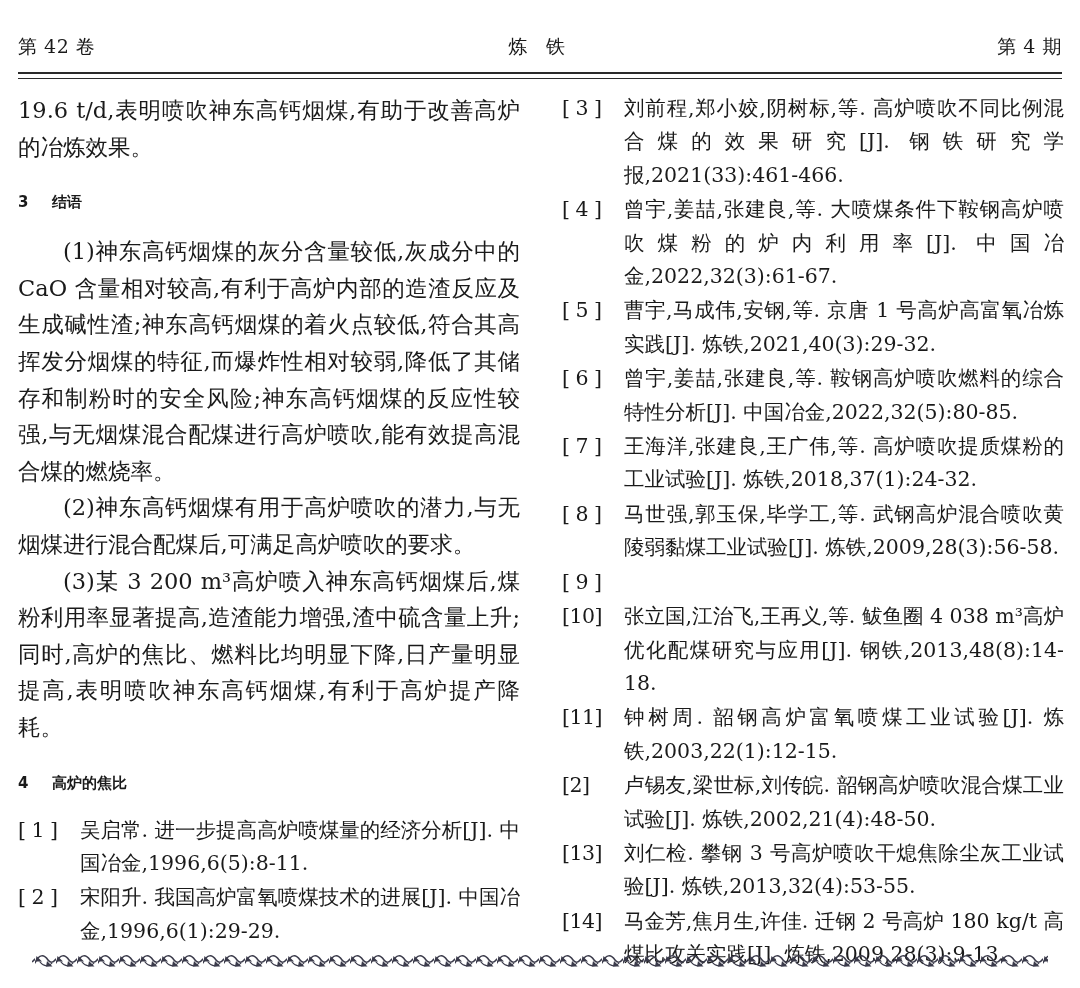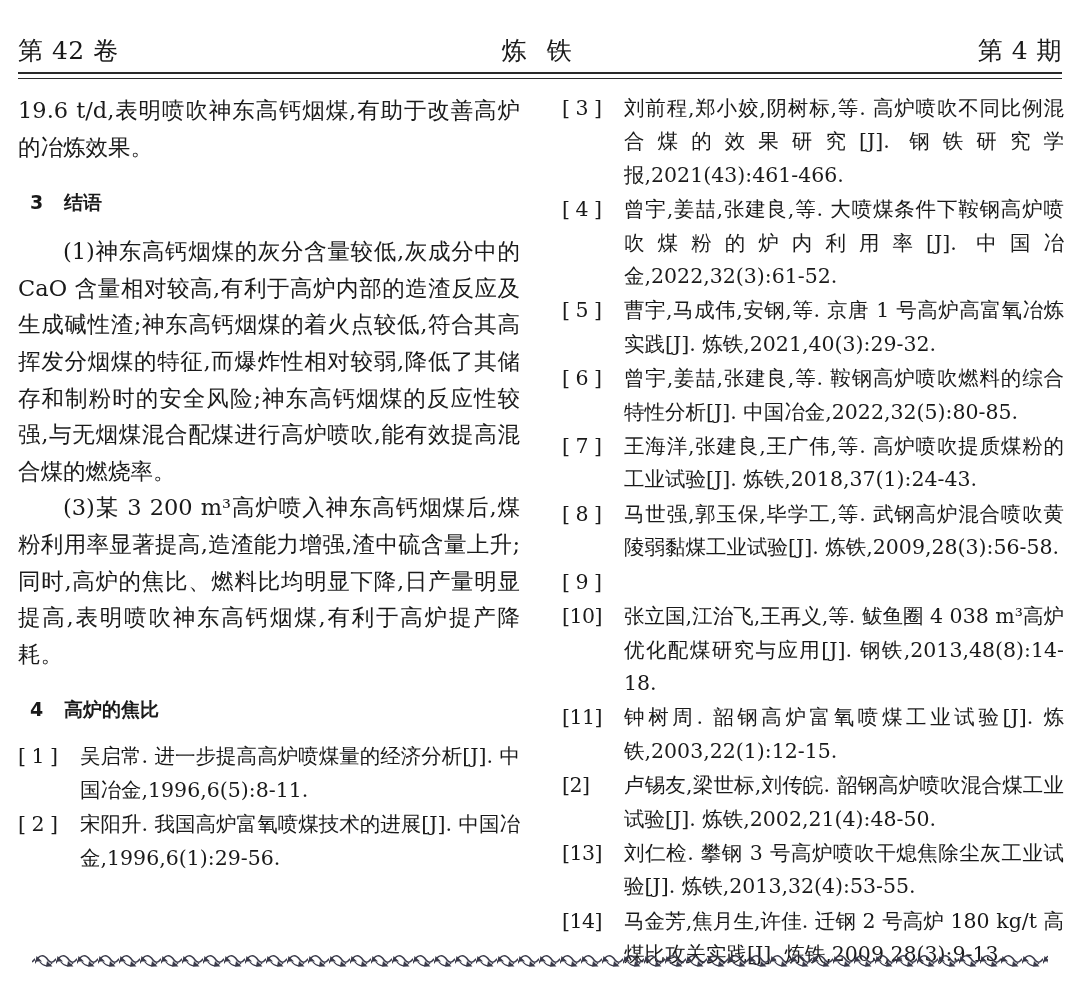--- a/index.html
+++ b/index.html
@@ -26,21 +26,21 @@
   
   .running-head {
     position: absolute;
     top: 34px;
     left: 18px;
     right: 18px;
     height: 32px;
     display: flex;
     align-items: flex-start;
     justify-content: space-between;
-    font-size: 25px;
+    font-size: 19px;
     letter-spacing: 0.5px;
     color: #1a1a1a;
   }
   .running-head .rh-center {
     position: absolute;
     left: 50%;
     transform: translateX(-50%);
     letter-spacing: 7px;
     white-space: nowrap;
     font-family: Liberation Serif, serif;
@@ -76,24 +76,24 @@
     font-size: 22.5px;
     line-height: 36.6px;
     text-align: justify;
     text-justify: inter-ideograph;
     margin: 0;
     letter-spacing: 0px;
   }
   .body-text.indent { text-indent: 2em; }
 
   .section-head {
-    font-size: 19px;
+    font-size: 15px;
     font-weight: bold;
     font-family: "DejaVu Sans", "Liberation Sans", sans-serif;
-    margin: 22px 0 16px 12px;
+    margin: 22px 0 16px 0;
     line-height: 30px;
   }
   .section-head .sec-num {
     display: inline-block;
     min-width: 34px;
   }
 
   
   .ref-list {
     margin: 0;
@@ -147,59 +147,60 @@
 
     <div class="col">
 
       <p class="body-text">19.6 t/d,表明喷吹神东高钙烟煤,有助于改善高炉的冶炼效果。</p>
 
       <h2 class="section-head">
         <span class="sec-num">3</span><span>结语</span>
       </h2>
 
       <p class="body-text indent">(1)神东高钙烟煤的灰分含量较低,灰成分中的 CaO 含量相对较高,有利于高炉内部的造渣反应及生成碱性渣;神东高钙烟煤的着火点较低,符合其高挥发分烟煤的特征,而爆炸性相对较弱,降低了其储存和制粉时的安全风险;神东高钙烟煤的反应性较强,与无烟煤混合配煤进行高炉喷吹,能有效提高混合煤的燃烧率。</p>
+      <p class="body-text indent">(2)神东高钙烟煤有用于高炉喷吹的潜力,与无烟煤进行混合配煤后,可满足高炉喷吹的要求。</p>
       <p class="body-text indent">(3)某 3 200 m³高炉喷入神东高钙烟煤后,煤粉利用率显著提高,造渣能力增强,渣中硫含量上升;同时,高炉的焦比、燃料比均明显下降,日产量明显提高,表明喷吹神东高钙烟煤,有利于高炉提产降耗。</p>
 
       <h2 class="section-head">
         <span class="sec-num">4</span><span>高炉的焦比</span>
       </h2>
 
       <ul class="ref-list">
         <li class="ref-item">
           <span class="ref-num">[ 1 ]</span>
           <span class="ref-body">吴启常. 进一步提高高炉喷煤量的经济分析[J]. 中国冶金,1996,6(5):8-11.</span>
         </li>
         <li class="ref-item">
           <span class="ref-num">[ 2 ]</span>
-          <span class="ref-body">宋阳升. 我国高炉富氧喷煤技术的进展[J]. 中国冶金,1996,6(1):29-56.</span>
+          <span class="ref-body">宋阳升. 我国高炉富氧喷煤技术的进展[J]. 中国冶金,1996,6(1):29-29.</span>
         </li>
       </ul>
     </div>
 
     <div class="col">
       <ul class="ref-list">
         <li class="ref-item">
           <span class="ref-num">[ 3 ]</span>
-          <span class="ref-body">刘前程,郑小姣,阴树标,等. 高炉喷吹不同比例混合煤的效果研究[J]. 钢铁研究学报,2021(43):461-466.</span>
+          <span class="ref-body">刘前程,郑小姣,阴树标,等. 高炉喷吹不同比例混合煤的效果研究[J]. 钢铁研究学报,2021(33):461-466.</span>
         </li>
         <li class="ref-item">
           <span class="ref-num">[ 4 ]</span>
-          <span class="ref-body">曾宇,姜喆,张建良,等. 大喷煤条件下鞍钢高炉喷吹煤粉的炉内利用率[J]. 中国冶金,2022,32(3):61-52.</span>
+          <span class="ref-body">曾宇,姜喆,张建良,等. 大喷煤条件下鞍钢高炉喷吹煤粉的炉内利用率[J]. 中国冶金,2022,32(3):61-67.</span>
         </li>
         <li class="ref-item">
           <span class="ref-num">[ 5 ]</span>
           <span class="ref-body">曹宇,马成伟,安钢,等. 京唐 1 号高炉高富氧冶炼实践[J]. 炼铁,2021,40(3):29-32.</span>
         </li>
         <li class="ref-item">
           <span class="ref-num">[ 6 ]</span>
           <span class="ref-body">曾宇,姜喆,张建良,等. 鞍钢高炉喷吹燃料的综合特性分析[J]. 中国冶金,2022,32(5):80-85.</span>
         </li>
         <li class="ref-item">
           <span class="ref-num">[ 7 ]</span>
-          <span class="ref-body">王海洋,张建良,王广伟,等. 高炉喷吹提质煤粉的工业试验[J]. 炼铁,2018,37(1):24-43.</span>
+          <span class="ref-body">王海洋,张建良,王广伟,等. 高炉喷吹提质煤粉的工业试验[J]. 炼铁,2018,37(1):24-32.</span>
         </li>
         <li class="ref-item">
           <span class="ref-num">[ 8 ]</span>
           <span class="ref-body">马世强,郭玉保,毕学工,等. 武钢高炉混合喷吹黄陵弱黏煤工业试验[J]. 炼铁,2009,28(3):56-58.</span>
         </li>
         <li class="ref-item">
           <span class="ref-num">[ 9 ]</span>
         </li>
         <li class="ref-item">
           <span class="ref-num">[10]</span>

